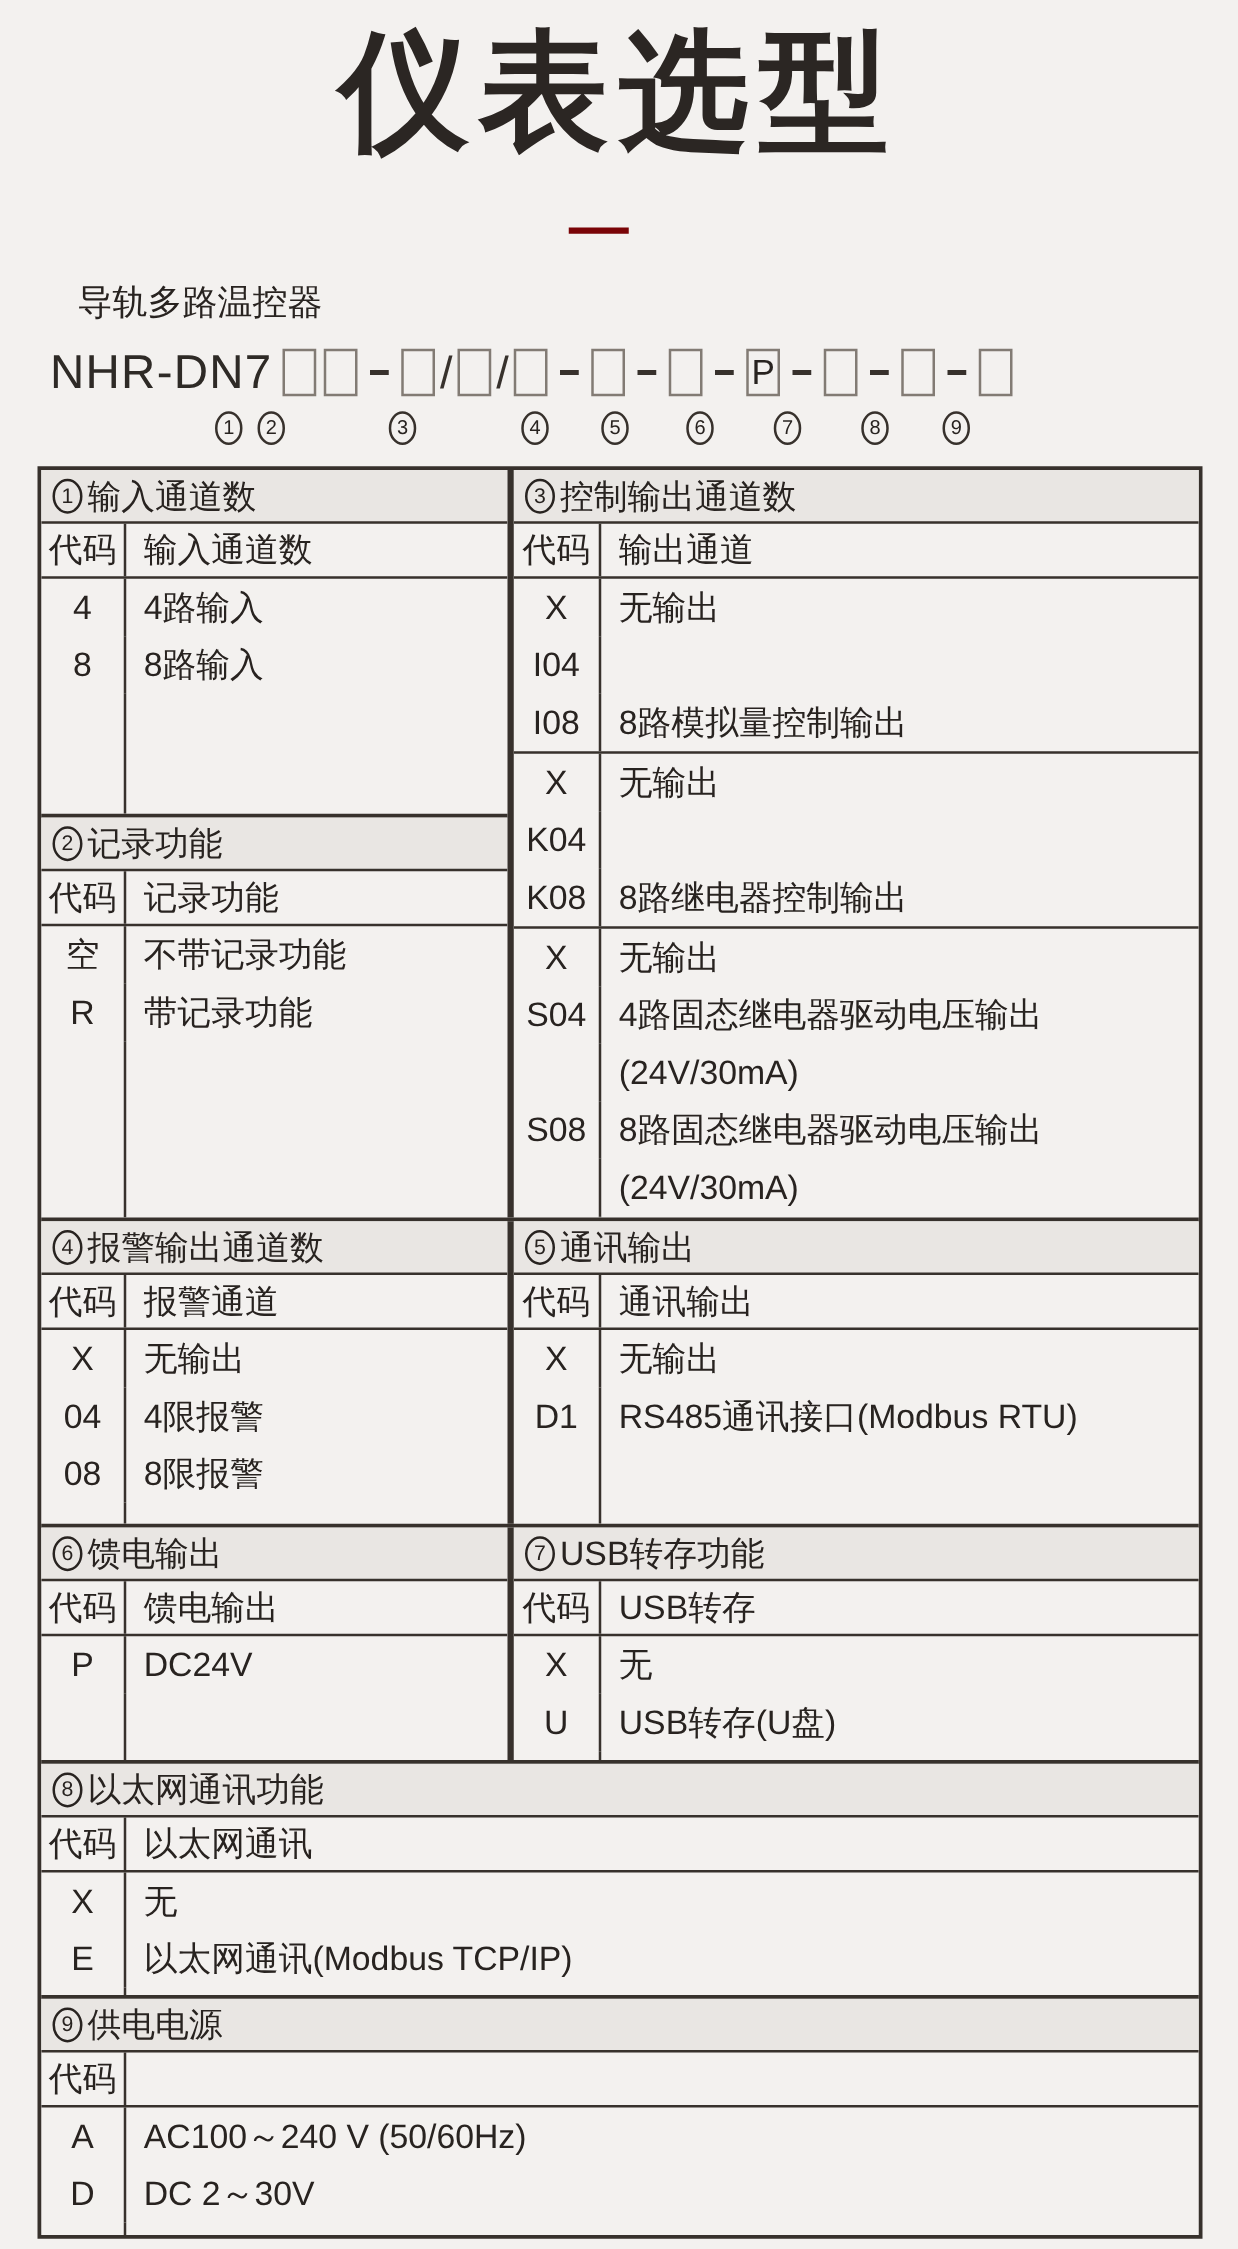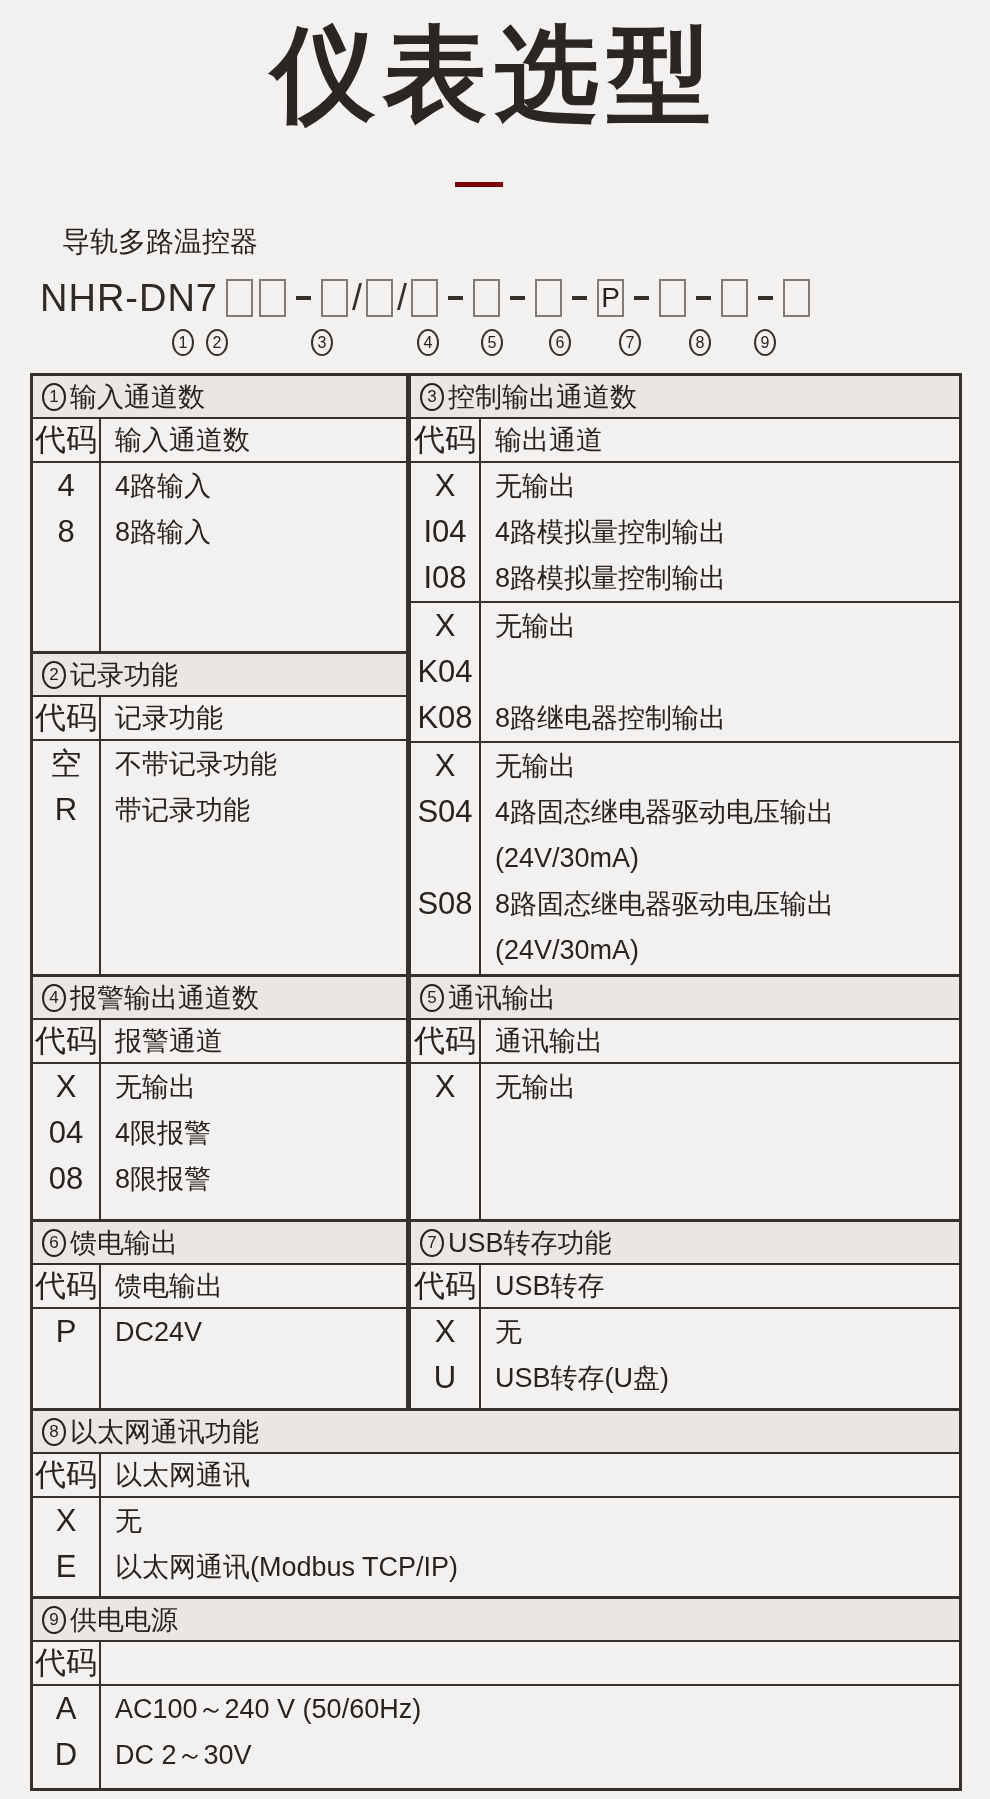--- a/index.html
+++ b/index.html
@@ -50,21 +50,21 @@
   }
   .badge{
     width:24px; height:28px; border:2px solid var(--text); border-radius:50%;
     display:inline-flex; align-items:center; justify-content:center;
     font-size:17px; flex:none; margin-right:1px;
   }
   .row{display:flex; min-height:46px;}
   .row.subheader{border-bottom:2px solid var(--border); min-height:44px;}
   .code{
     width:68px; flex:none; border-right:2px solid var(--border);
-    display:flex; align-items:center; justify-content:center; font-size:31px;
+    display:flex; align-items:center; justify-content:center; font-size:27px;
   }
   .col.right .code{width:70px;}
   .desc{display:flex; align-items:center; padding-left:14px; font-size:27px; flex:1;}
   .st-body{flex:1; display:flex; flex-direction:column;}
   .group{display:flex; flex-direction:column;}
   .group + .group{border-top:2px solid var(--border);}
   .fillrow{flex:1; display:flex; min-height:0;}
   .fillrow .code{min-height:0;}
 </style>
 </head>
@@ -181,21 +181,20 @@
             <div class="desc">输出通道</div>
           </div>
           <div class="st-body">
             <div class="group">
               <div class="row">
                 <div class="code">X</div>
                 <div class="desc">无输出</div>
               </div>
               <div class="row">
                 <div class="code">I04</div>
-                <div class="desc">4路模拟量控制输出</div>
               </div>
               <div class="row">
                 <div class="code">I08</div>
                 <div class="desc">8路模拟量控制输出</div>
               </div>
             </div>
             <div class="group">
               <div class="row">
                 <div class="code">X</div>
                 <div class="desc">无输出</div>
@@ -279,20 +278,24 @@
           </div>
           <div class="row subheader">
             <div class="code">代码</div>
             <div class="desc">通讯输出</div>
           </div>
           <div class="st-body">
             <div class="group">
               <div class="row">
                 <div class="code">X</div>
                 <div class="desc">无输出</div>
+              </div>
+              <div class="row">
+                <div class="code">D1</div>
+                <div class="desc">RS485通讯接口(Modbus RTU)</div>
               </div>
             </div>
             <div class="fillrow">
               <div class="code"></div>
               <div class="desc"></div>
             </div>
           </div>
         </div>
       </div>
     </div>

